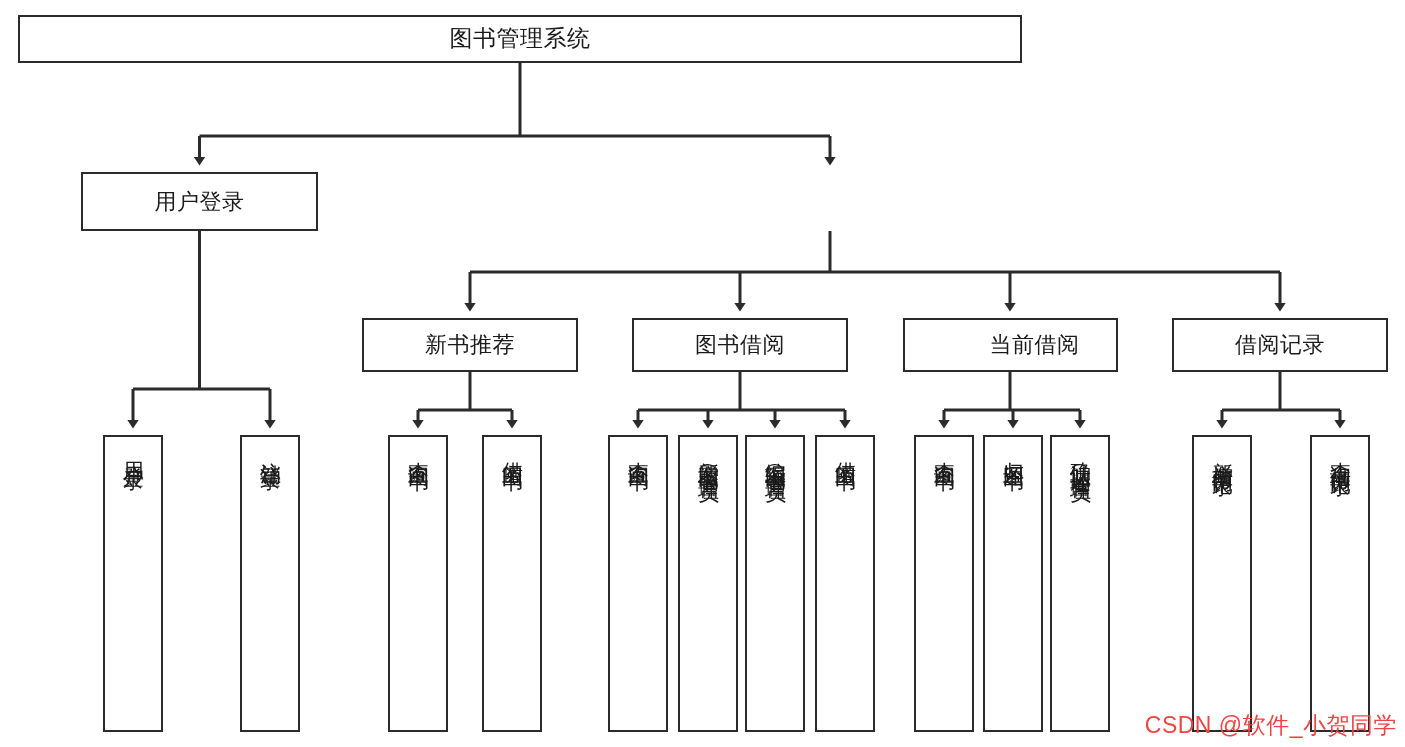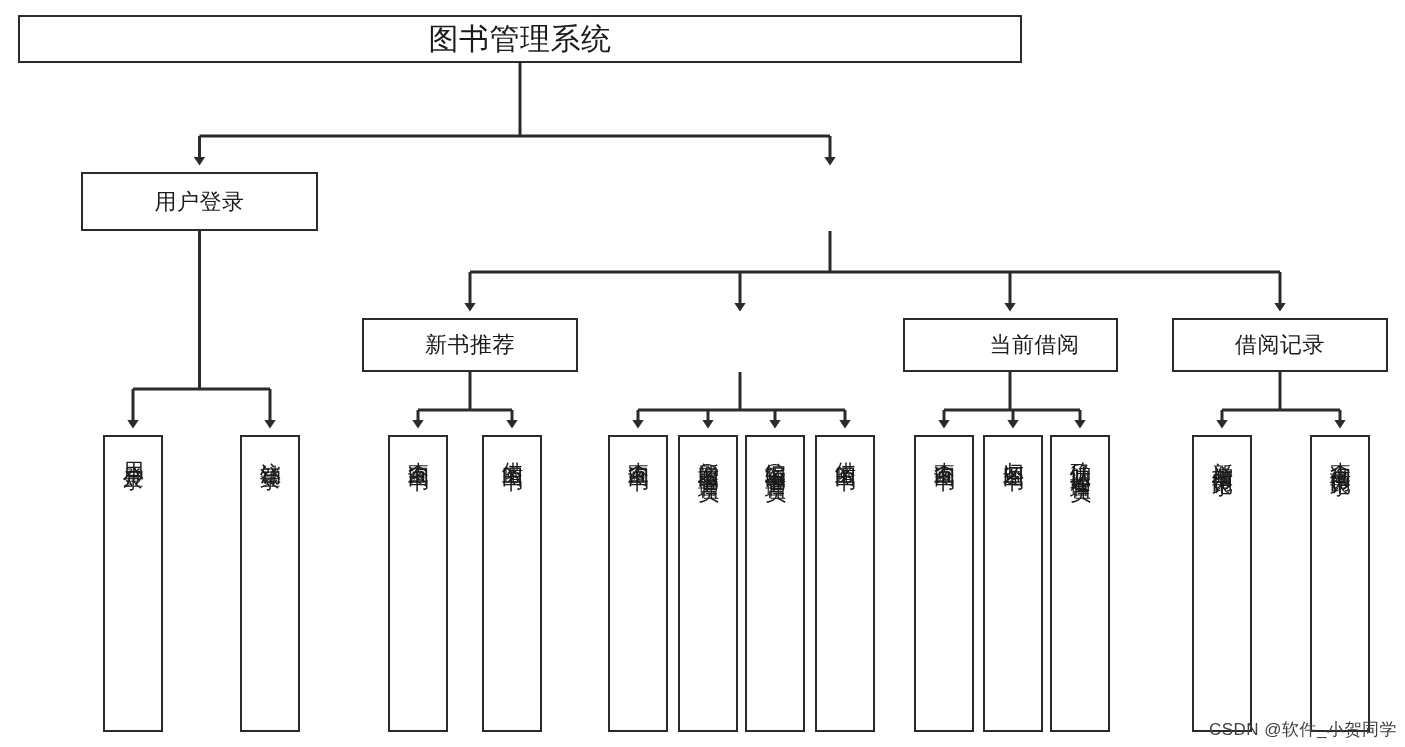--- a/index.html
+++ b/index.html
@@ -39,40 +39,40 @@
   .node .lbl {
     display: block;
     line-height: 1.18;
     letter-spacing: 0.5px;
   }
   
   .node.h .lbl {
     font-size: 22px;
     writing-mode: horizontal-tb;
   }
-  .node.root .lbl { font-size: 30px; }
+  .node.root .lbl { font-size: 23px; }
   
   .node.v {
     align-items: flex-start;
     justify-content: center;
     padding-top: 8px;
   }
   .node.v .lbl {
     writing-mode: vertical-rl;
     text-orientation: upright;
     font-size: 21px;
     letter-spacing: 3px;
     white-space: nowrap;
   }
   .watermark {
     position: absolute;
     right: 8px;
     bottom: 6px;
-    font-size: 17px;
-    color: #404040;
+    font-size: 23px;
+    color: #ef4444;
     letter-spacing: 0.5px;
     white-space: nowrap;
   }
 </style>
 </head>
 <body>
 
 <div id="canvas">
 
   <svg class="edges" viewBox="0 0 1405 747" xmlns="http://www.w3.org/2000/svg">
@@ -129,20 +129,23 @@
     <span class="lbl">图书管理系统</span>
   </div>
 
   <div class="node h" style="left:81px; top:172px; width:237px; height:59px;">
     <span class="lbl">用户登录</span>
   </div>
 
   <div class="node h" style="left:362px; top:318px; width:216px; height:54px;">
     <span class="lbl">新书推荐</span>
   </div>
+  <div class="node h" style="left:632px; top:318px; width:216px; height:54px;">
+    <span class="lbl">图书借阅</span>
+  </div>
   <div class="node h" style="left:903px; top:318px; width:215px; height:54px;padding-left:48px;">
     <span class="lbl">当前借阅</span>
   </div>
   <div class="node h" style="left:1172px; top:318px; width:216px; height:54px;">
     <span class="lbl">借阅记录</span>
   </div>
 
   <div class="node v" style="left:103px; top:435px; width:60px; height:297px;">
     <span class="lbl">用户登录</span>
   </div>

